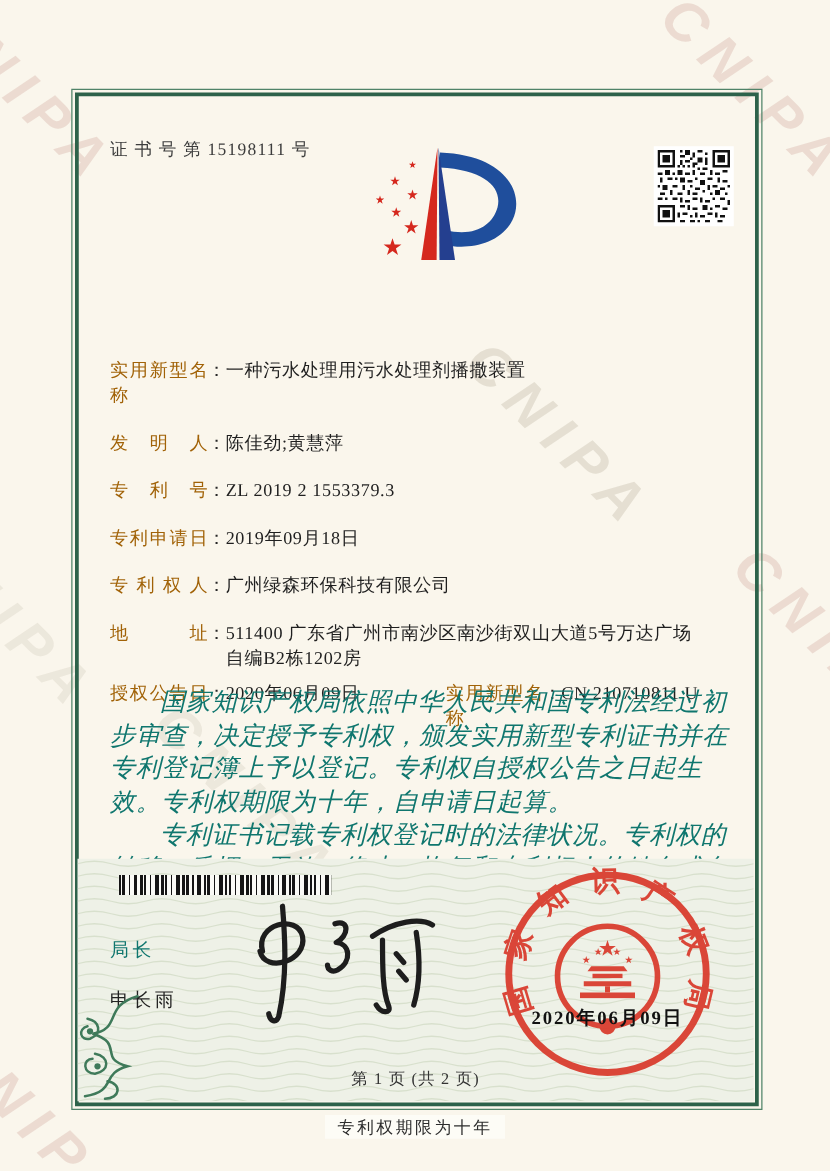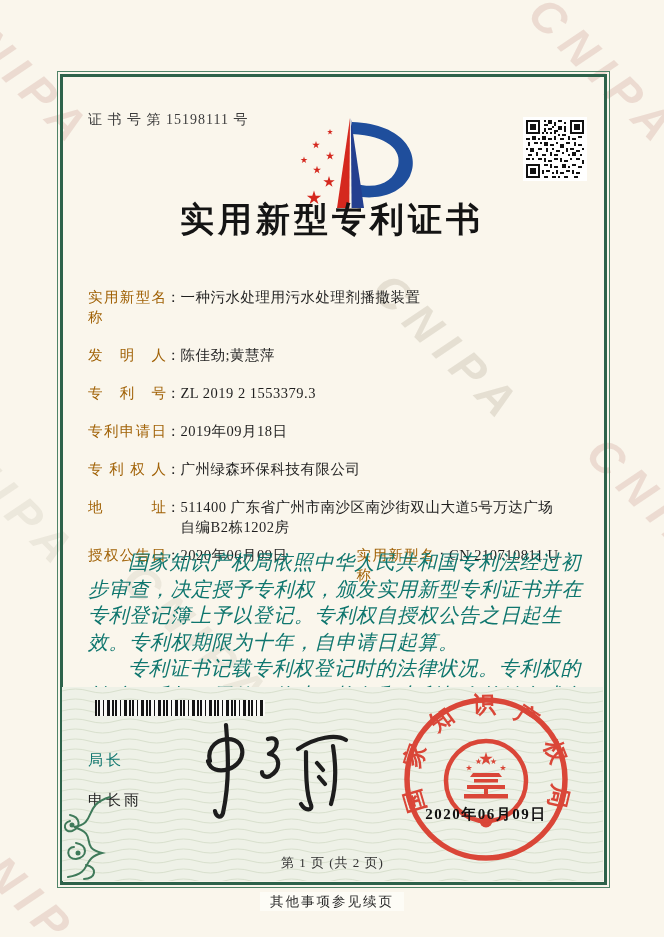--- a/index.html
+++ b/index.html
@@ -112,21 +112,20 @@
       <path d="M0,0h7v7h-7z M1,1v5h5v-5z" fill-rule="evenodd"></path>
         <rect x="2" y="2" width="3" height="3"></rect>
       <path d="M22,0h7v7h-7z M23,1v5h5v-5z" fill-rule="evenodd"></path>
         <rect x="24" y="2" width="3" height="3"></rect>
       <path d="M0,22h7v7h-7z M1,23v5h5v-5z" fill-rule="evenodd"></path>
         <rect x="2" y="24" width="3" height="3"></rect>
       <path d="M9,0h1v1h-1z M11,0h2v2h-2z M14,1h1v2h-1z M16,0h2v1h-2z M19,1h1v1h-1z M9,2h2v1h-2z M13,3h1v1h-1z M16,3h2v2h-2z M19,3h1v2h-1z M9,4h1v2h-1z M11,4h2v1h-2z M14,5h2v1h-2z M19,5h1v1h-1z M8,6h1v1h-1z M10,6h1v1h-1z M12,6h1v1h-1z M14,6h1v1h-1z M16,7h1v1h-1z M18,7h2v1h-2z M0,9h2v1h-2z M3,8h2v2h-2z M6,9h1v1h-1z M8,8h2v2h-2z M11,9h2v1h-2z M14,8h1v2h-1z M17,9h2v1h-2z M21,8h1v2h-1z M23,9h2v1h-2z M26,8h2v1h-2z M1,11h1v2h-1z M4,11h2v1h-2z M7,11h1v1h-1z M9,11h2v2h-2z M12,12h2v1h-2z M15,11h1v1h-1z M17,12h2v2h-2z M20,11h2v1h-2z M24,11h1v2h-1z M26,12h2v1h-2z M0,14h1v1h-1z M2,14h2v2h-2z M6,14h2v1h-2z M10,14h1v2h-1z M13,14h1v1h-1z M15,15h2v1h-2z M20,14h1v2h-1z M22,14h2v1h-2z M25,15h2v1h-2z M28,14h1v1h-1z M1,17h2v1h-2z M5,16h1v2h-1z M8,17h2v1h-2z M12,16h1v2h-1z M14,17h2v1h-2z M18,16h1v1h-1z M21,17h1v1h-1z M23,16h2v2h-2z M27,17h1v1h-1z M0,19h2v1h-2z M3,19h1v1h-1z M6,19h2v1h-2z M9,19h1v2h-1z M11,20h2v1h-2z M14,19h2v1h-2z M17,19h1v2h-1z M19,20h2v1h-2z M22,19h1v1h-1z M25,19h2v1h-2z M28,20h1v2h-1z M9,22h2v1h-2z M12,22h1v2h-1z M14,23h2v1h-2z M18,22h2v2h-2z M21,23h1v1h-1z M23,22h2v1h-2z M26,23h2v1h-2z M8,25h1v2h-1z M10,25h2v1h-2z M13,26h1v1h-1z M15,25h1v2h-1z M17,26h2v1h-2z M20,25h2v1h-2z M23,25h1v2h-1z M25,26h2v1h-2z M9,28h2v1h-2z M13,28h2v1h-2z M16,28h1v1h-1z M19,28h2v1h-2z M24,28h2v1h-2z"></path>
     </g>
   </svg>
 
-  <div class="title">实用新型专利证书</div>
 
   <div class="fields">
     <div class="f-row">
       <span class="f-label">实用新型名称</span>
         <span class="f-colon">：</span>
       <span class="f-value">一种污水处理用污水处理剂播撒装置</span>
     </div>
     <div class="f-row">
       <span class="f-label">发明人</span>
         <span class="f-colon">：</span>
@@ -249,15 +248,15 @@
         <path d="M16,48 C28,50 28,62 16,64 C6,64 6,52 14,52"></path>
         <path d="M26,70 C38,72 36,84 24,84"></path>
       </g>
       <circle cx="12" cy="30" r="2.5" fill="#3f7a5a"></circle>
       <circle cx="18" cy="58" r="2.5" fill="#3f7a5a"></circle>
     </svg>
 
     <div class="pagenum">第 1 页 (共 2 页)</div>
   </div>
 
-  <div class="footnote"><span>其他事项参见续页</span></div>
+  <div class="footnote"><span>专利权期限为十年</span></div>
 
 </div>
 
 </body></html>

